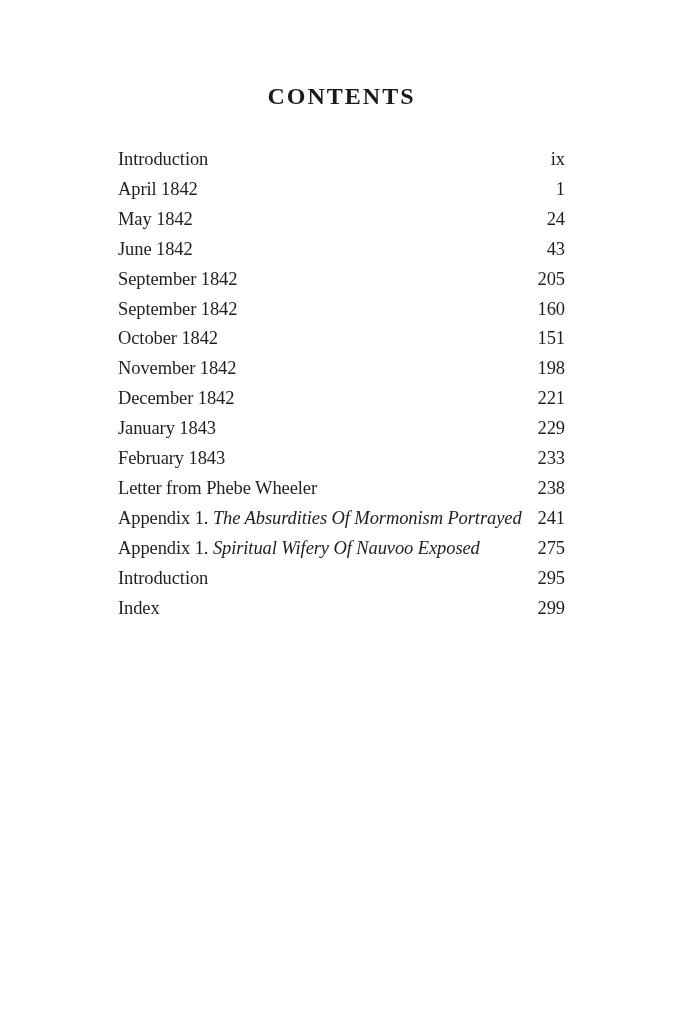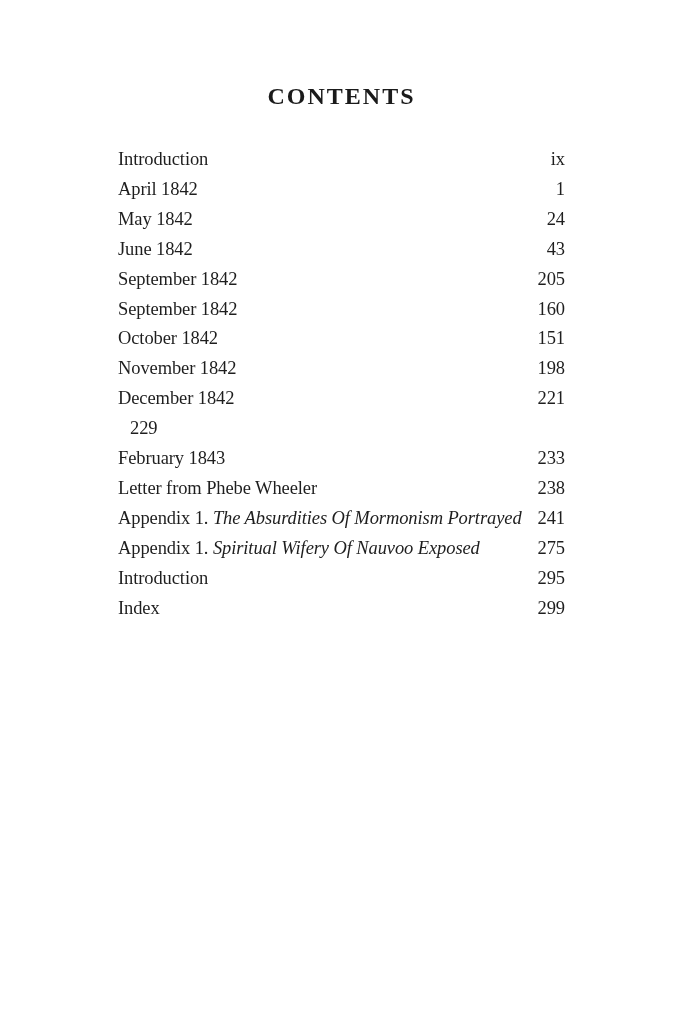--- a/index.html
+++ b/index.html
@@ -96,20 +96,21 @@
       <span class="entry-title"><span>November 1842</span><em></em></span>
       <span class="entry-page">198</span>
     </div>
 
     <div class="toc-row">
       <span class="entry-title"><span>December 1842</span><em></em></span>
       <span class="entry-page">221</span>
     </div>
 
     <div class="toc-row">
+      <span class="entry-title"><span>January 1843</span><em></em></span>
       <span class="entry-page">229</span>
     </div>
 
     <div class="toc-row">
       <span class="entry-title"><span>February 1843</span><em></em></span>
       <span class="entry-page">233</span>
     </div>
 
     <div class="toc-row">
       <span class="entry-title"><span>Letter from Phebe Wheeler</span><em></em></span>

